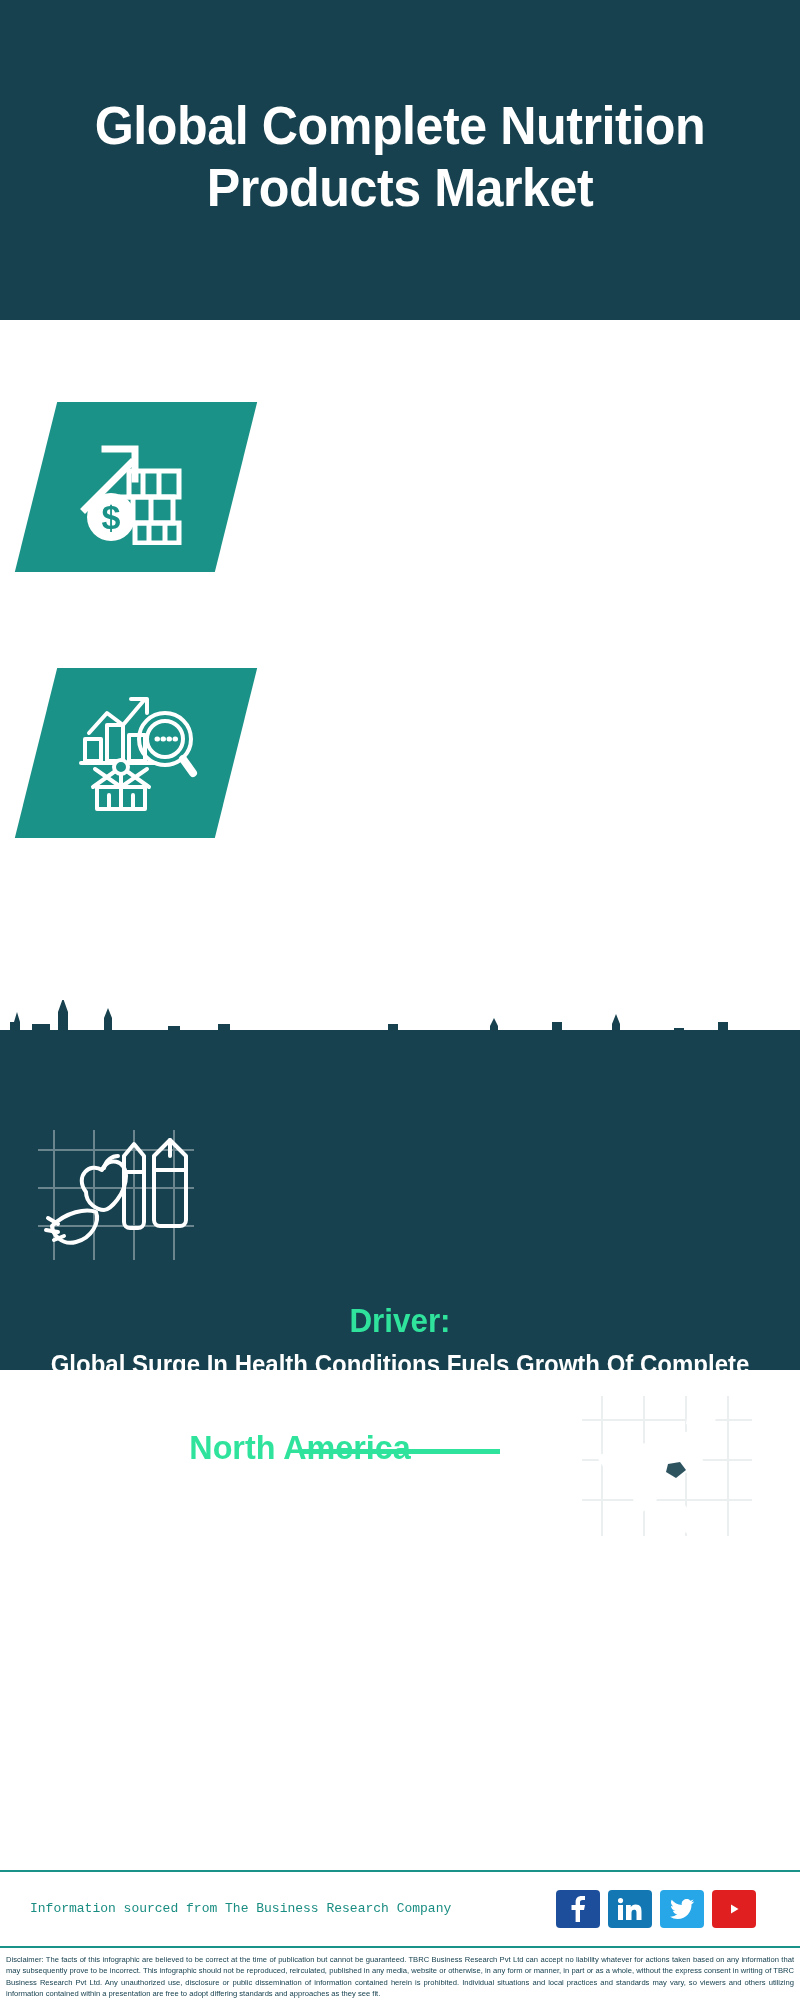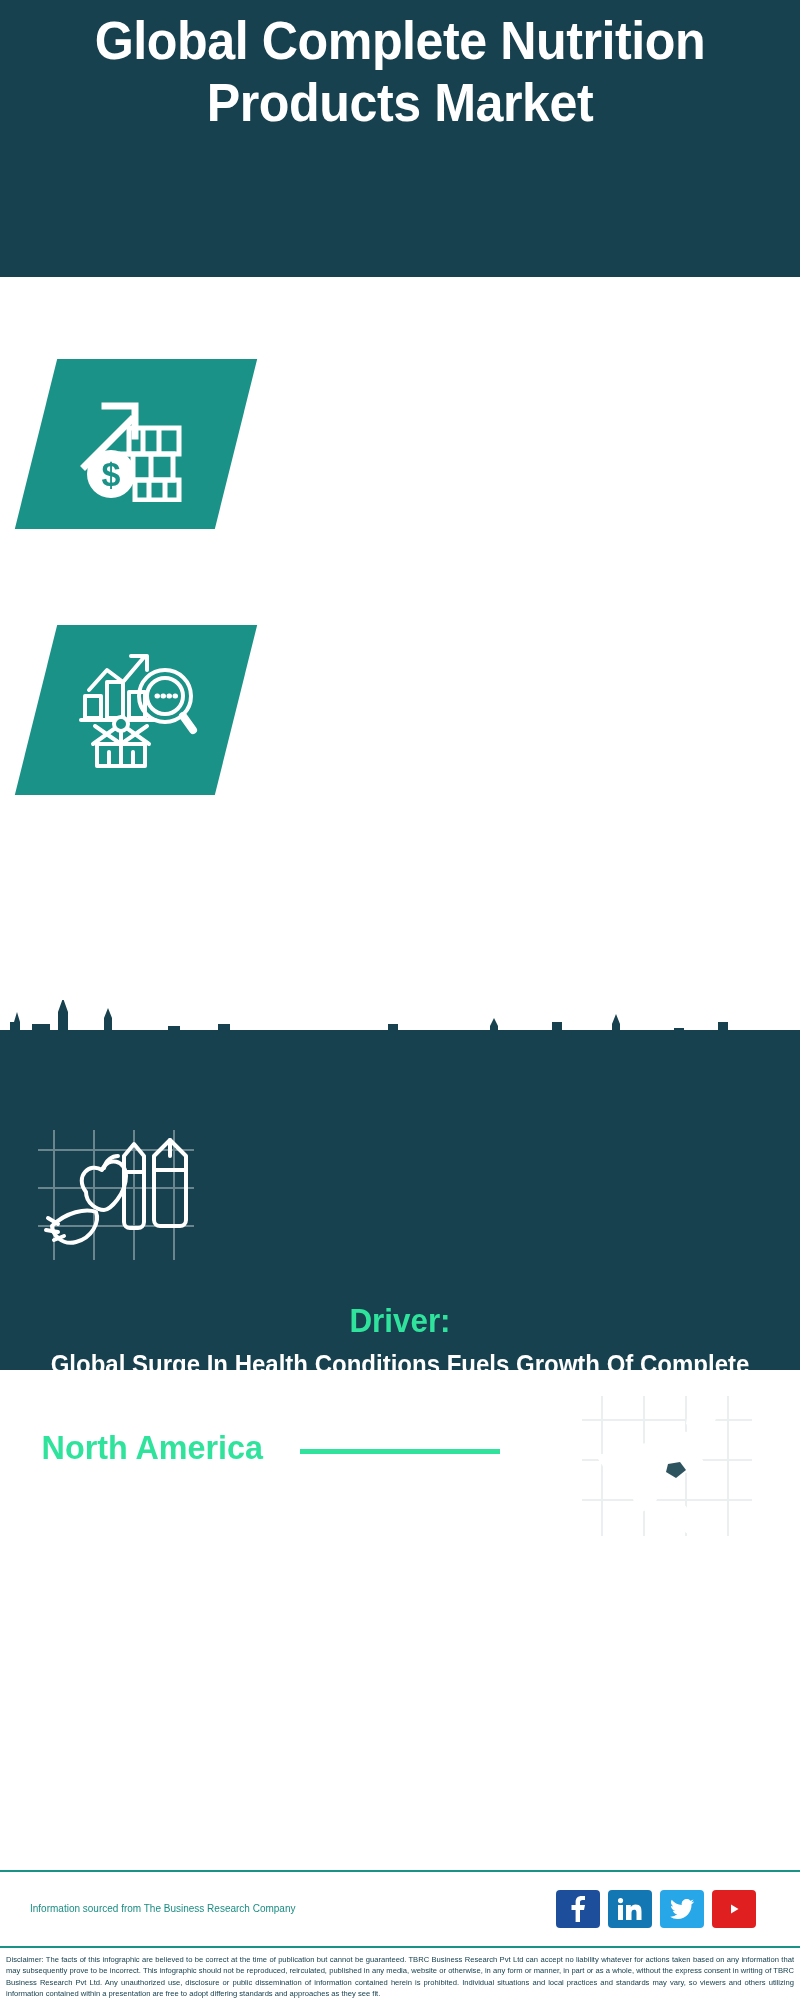--- a/index.html
+++ b/index.html
@@ -7,22 +7,22 @@
   body {
     font-family: "Liberation Sans", sans-serif;
     background:#ffffff;
     width:800px; height:2000px;
     position:relative; overflow:hidden;
   }
 
   
   .header {
     background:#17414f;
-    height:277px;
-    display:flex; justify-content:center;
+    height:320px;
+    display:flex; align-items:center; justify-content:center;
     padding:10px 40px 16px;
   }
   .header h1 {
     color:#ffffff;
     font-family:"Liberation Sans Narrow","Liberation Sans",sans-serif;
     font-size:54px;
     font-weight:bold;
     line-height:1.14;
     text-align:center;
     letter-spacing:-0.5px;
@@ -98,21 +98,21 @@
     width:200px; height:5px; background:#2fe39c;
     margin:34px auto 0;
   }
 
   
   .region-wrap {
     position:absolute; left:0; right:0; top:1390px;
     padding:0 28px;
     display:flex; align-items:center;
   }
-  .region-text { flex:1; }
+  .region-text { flex:1; text-align:center; }
   .region-name {
     color:#2fe39c;
     font-family:"Liberation Sans Narrow","Liberation Sans",sans-serif;
     font-size:34px; font-weight:bold; line-height:1.25;
     transform:scaleX(0.95);
   }
   .region-sub {
     color:#ffffff;
     font-family:"Liberation Sans Narrow","Liberation Sans",sans-serif;
     font-size:30px; line-height:1.3; font-weight:normal;
@@ -125,22 +125,22 @@
     position:absolute; left:0; right:0; top:1870px; height:2px;
     background:#1a9287;
   }
   .footer {
     position:absolute; left:0; right:0; top:1872px;
     height:74px; background:#ffffff;
     display:flex; align-items:center; padding:0 30px;
   }
   .footer-src { flex:1; }
   .footer-src div {
-    color:#1a8d82; font-size:10px; line-height:1.75;
-    font-family:Liberation Sans, sans-serif;
+    color:#1a8d82; font-size:13px; line-height:1.75;
+    font-family:Liberation Mono, monospace;
   }
   .socials { display:flex; gap:8px; align-items:center; padding-right:14px; }
   .soc {
     width:44px; height:38px; border-radius:4px;
     display:flex; align-items:center; justify-content:center;
     color:#fff; font-weight:bold;
   }
   .soc.fb { background:#1d4e9c; }
   .soc.li { background:#1277b3; }
   .soc.tw { background:#27a6e8; }

